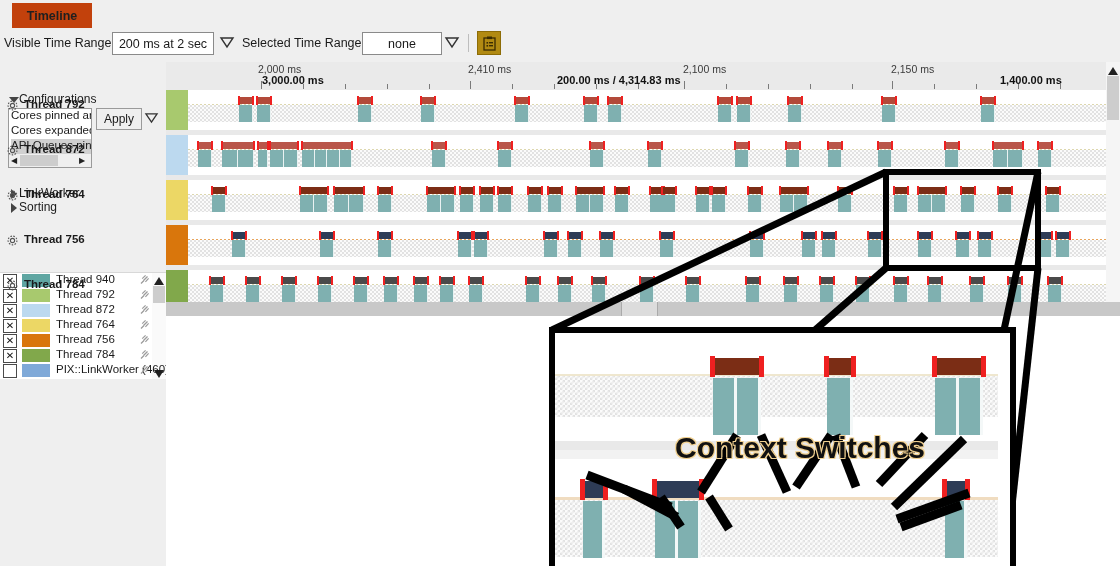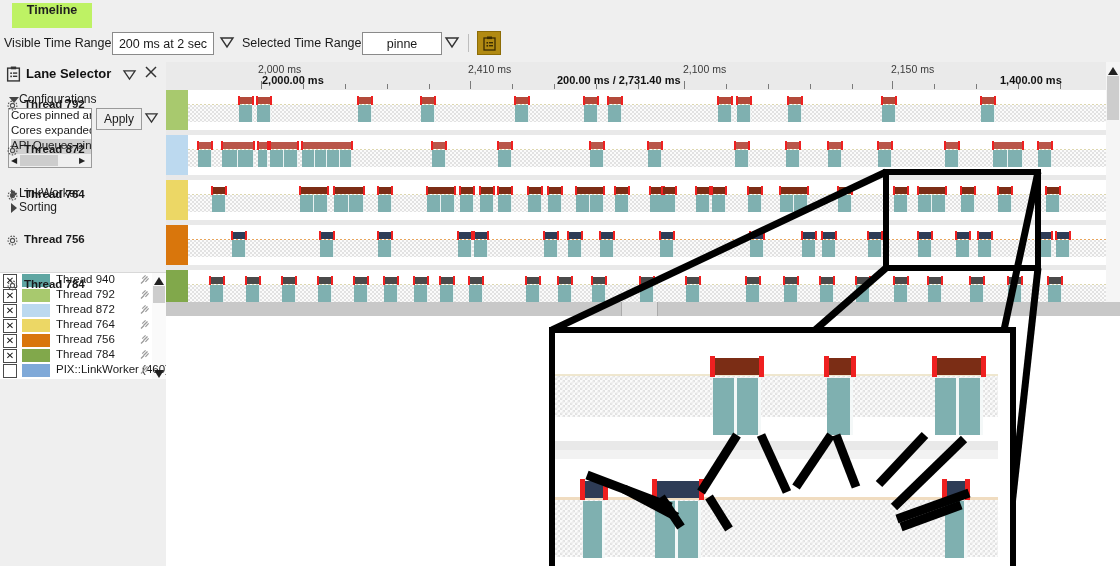--- a/index.html
+++ b/index.html
@@ -12,22 +12,22 @@
     overflow:hidden;
     position:relative;
   }
   
   #tabstrip{
     position:absolute;left:0;top:0;width:1120px;height:28px;
     background:#efefef;border-bottom:1px solid #d6d6d6;
   }
   .tab{
     position:absolute;left:12px;top:3px;height:25px;width:80px;
-    background:#bef264;
-    display:flex;align-items:flex-start;justify-content:center;
+    background:#c2410c;
+    display:flex;align-items:center;justify-content:center;
     font-weight:bold;font-size:12.5px;color:#1f1f1f;
   }
   
   #toolbar{
     position:absolute;left:0;top:28px;width:1120px;height:34px;
     background:#efefef;
   }
   .tb-label{position:absolute;top:8px;font-size:12.5px;color:#1a1a1a;white-space:nowrap;}
   .tb-input{
     position:absolute;top:4px;height:21px;
@@ -175,65 +175,41 @@
     <span>200 ms at 2 sec</span>
   </div>
   <div class="tri-wrap" style="left:219px;">
     <svg width="16" height="14" viewBox="0 0 16 14">
         <polygon points="2,3 14,3 8,12" fill="none" stroke="#333" stroke-width="1.4"></polygon>
       </svg>
   </div>
 
   <span class="tb-label" style="left:242px;">Selected Time Range:</span>
   <div class="tb-input" style="left:362px;width:78px;">
-    <span>pinne</span>
+    <span>none</span>
   </div>
   <div class="tri-wrap" style="left:444px;">
     <svg width="16" height="14" viewBox="0 0 16 14">
         <polygon points="2,3 14,3 8,12" fill="none" stroke="#333" stroke-width="1.4"></polygon>
       </svg>
   </div>
   <div class="sep" style="left:468px;"></div>
   <div class="clip-btn" style="left:477px;">
     <svg width="13" height="15" viewBox="0 0 13 15">
       <rect x="1" y="2" width="11" height="12" fill="none" stroke="#3a2c02" stroke-width="1.3"></rect>
       <rect x="4" y="0.5" width="5" height="2.6" fill="#3a2c02"></rect>
       <rect x="3.5" y="6" width="1.6" height="1.6" fill="#3a2c02"></rect>
       <rect x="3.5" y="9" width="1.6" height="1.6" fill="#3a2c02"></rect>
       <rect x="6" y="6" width="4" height="1.4" fill="#3a2c02"></rect>
       <rect x="6" y="9" width="4" height="1.4" fill="#3a2c02"></rect>
     </svg>
   </div>
 </div>
 
 <div id="leftpanel">
-  <div id="ls-header">
-    <div id="ls-clip">
-      <svg width="15" height="16" viewBox="0 0 13 15">
-        <rect x="1" y="2" width="11" height="12" fill="none" stroke="#333" stroke-width="1.3"></rect>
-        <rect x="4" y="0.5" width="5" height="2.6" fill="#333"></rect>
-        <rect x="3.5" y="6" width="1.5" height="1.5" fill="#333"></rect>
-        <rect x="3.5" y="9" width="1.5" height="1.5" fill="#333"></rect>
-        <rect x="6" y="6" width="4" height="1.3" fill="#333"></rect>
-        <rect x="6" y="9" width="4" height="1.3" fill="#333"></rect>
-      </svg>
-    </div>
-    <span id="ls-title">Lane Selector</span>
-    <div id="ls-caret">
-      <svg width="15" height="13" viewBox="0 0 16 14">
-          <polygon points="2,3 14,3 8,12" fill="none" stroke="#333" stroke-width="1.4"></polygon>
-        </svg>
-    </div>
-    <div id="ls-close">
-      <svg width="14" height="14" viewBox="0 0 14 14">
-          <line x1="2" y1="2" x2="12" y2="12" stroke="#333" stroke-width="1.5"></line>
-          <line x1="12" y1="2" x2="2" y2="12" stroke="#333" stroke-width="1.5"></line>
-        </svg>
-    </div>
-  </div>
 
   <div class="grp" style="left:4px;top:30px;">
     <span class="arrow-d"></span>
     <span class="gtxt">Configurations</span>
   </div>
 
   <div id="cfgbox">
     <div class="cfgitem" style="top:0px;">
       <span>Cores pinned and</span>
     </div>
@@ -375,22 +351,22 @@
       </div>
     </div>
 </div>
 
 <div id="tlarea">
   <div id="ruler">
       <div class="rlab" style="left: 92px;">2,000 ms</div>
       <div class="rlab" style="left: 302px;">2,410 ms</div>
       <div class="rlab" style="left: 517px;">2,100 ms</div>
       <div class="rlab" style="left: 725px;">2,150 ms</div>
-      <div class="rlab-b" style="left: 96px;">2,000.00 ms</div>
-      <div class="rlab-b" style="left: 391px;">200.00 ms / 2,731.40 ms</div>
+      <div class="rlab-b" style="left: 96px;">3,000.00 ms</div>
+      <div class="rlab-b" style="left: 391px;">200.00 ms / 4,314.83 ms</div>
       <div class="rlab-b" style="left: 834px;">1,400.00 ms</div>
       <div class="rtick major" style="left: 95px;"></div>
       <div class="rtick major" style="left: 304px;"></div>
       <div class="rtick major" style="left: 518px;"></div>
       <div class="rtick major" style="left: 726px;"></div>
       <div class="rtick minor" style="left: 137px;"></div>
       <div class="rtick minor" style="left: 179px;"></div>
       <div class="rtick minor" style="left: 221px;"></div>
       <div class="rtick minor" style="left: 263px;"></div>
       <div class="rtick minor" style="left: 346px;"></div>
@@ -1156,13 +1132,14 @@
       <line x1="345" y1="180" x2="415" y2="112"></line>
       <line x1="122" y1="180" x2="38" y2="148"></line>
       <line x1="128" y1="190" x2="75" y2="162"></line>
       <line x1="132" y1="200" x2="112" y2="170"></line>
       <line x1="180" y1="202" x2="160" y2="170"></line>
       <line x1="348" y1="192" x2="420" y2="166"></line>
       <line x1="352" y1="200" x2="412" y2="178"></line>
     </g>
   </svg>
 
+  <div id="cotext">Context Switches</div>
 </div>
 
 </body></html>

